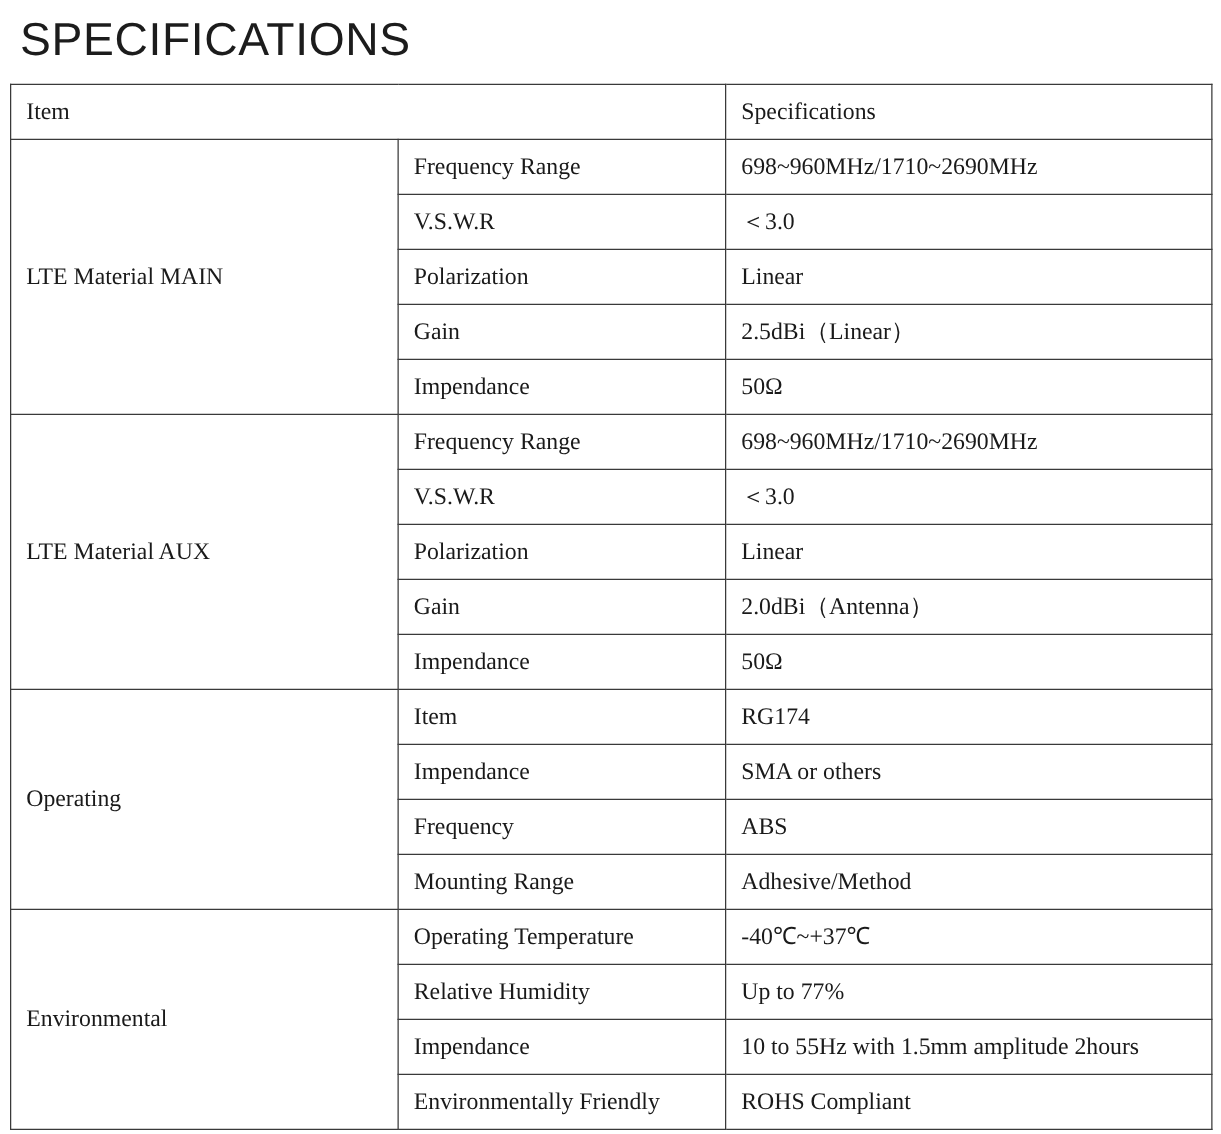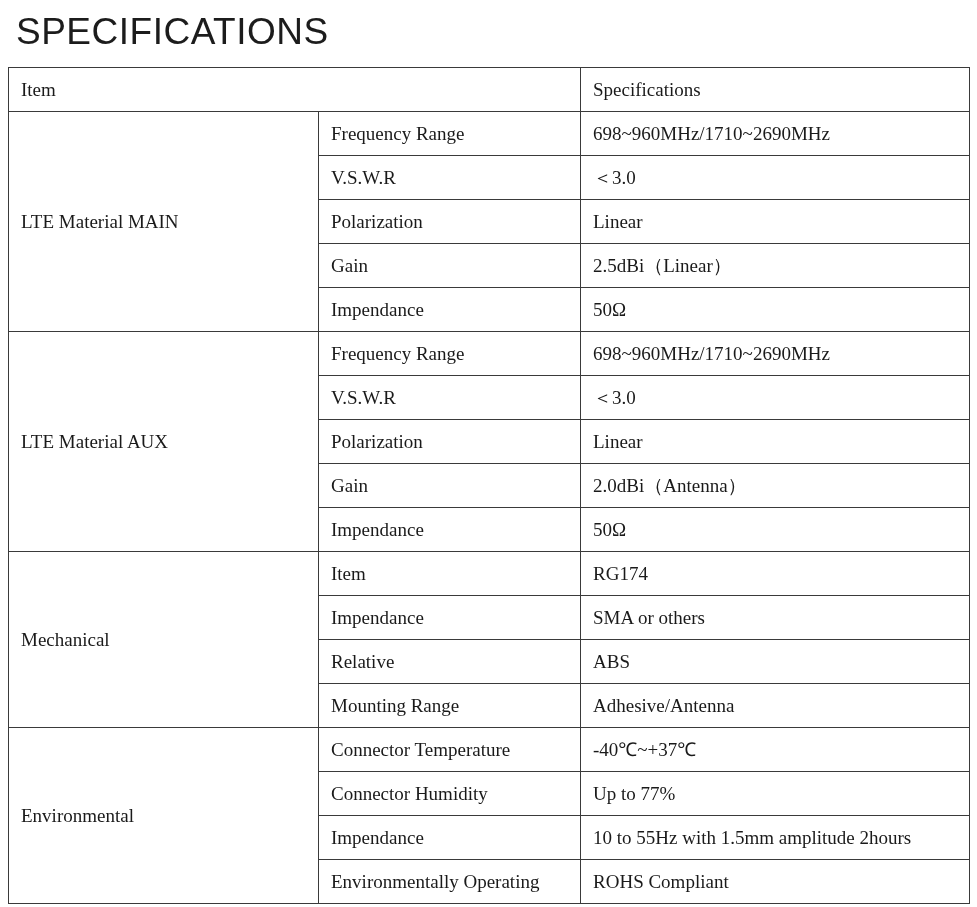--- a/index.html
+++ b/index.html
@@ -117,50 +117,50 @@
       <tr>
         <td>Gain</td>
         <td>2.0dBi（Antenna）</td>
       </tr>
       <tr>
         <td>Impendance</td>
         <td>50Ω</td>
       </tr>
 
       <tr>
-        <td class="group-cell" rowspan="4">Mechanical</td>
+        <td class="group-cell" rowspan="4">Operating</td>
         <td>Item</td>
         <td>RG174</td>
       </tr>
       <tr>
         <td>Impendance</td>
         <td>SMA or others</td>
       </tr>
       <tr>
-        <td>Relative</td>
+        <td>Frequency</td>
         <td>ABS</td>
       </tr>
       <tr>
         <td>Mounting Range</td>
-        <td>Adhesive/Antenna</td>
+        <td>Adhesive/Method</td>
       </tr>
 
       <tr>
         <td class="group-cell" rowspan="4">Environmental</td>
-        <td>Connector Temperature</td>
+        <td>Operating Temperature</td>
         <td class="cjk-value">-40℃~+37℃</td>
       </tr>
       <tr>
-        <td>Connector Humidity</td>
+        <td>Relative Humidity</td>
         <td>Up to 77%</td>
       </tr>
       <tr>
         <td>Impendance</td>
         <td>10 to 55Hz with 1.5mm amplitude 2hours</td>
       </tr>
       <tr>
-        <td>Environmentally Operating</td>
+        <td>Environmentally Friendly</td>
         <td>ROHS Compliant</td>
       </tr>
 
     </tbody>
   </table>
 </div>
 
 </body></html>

